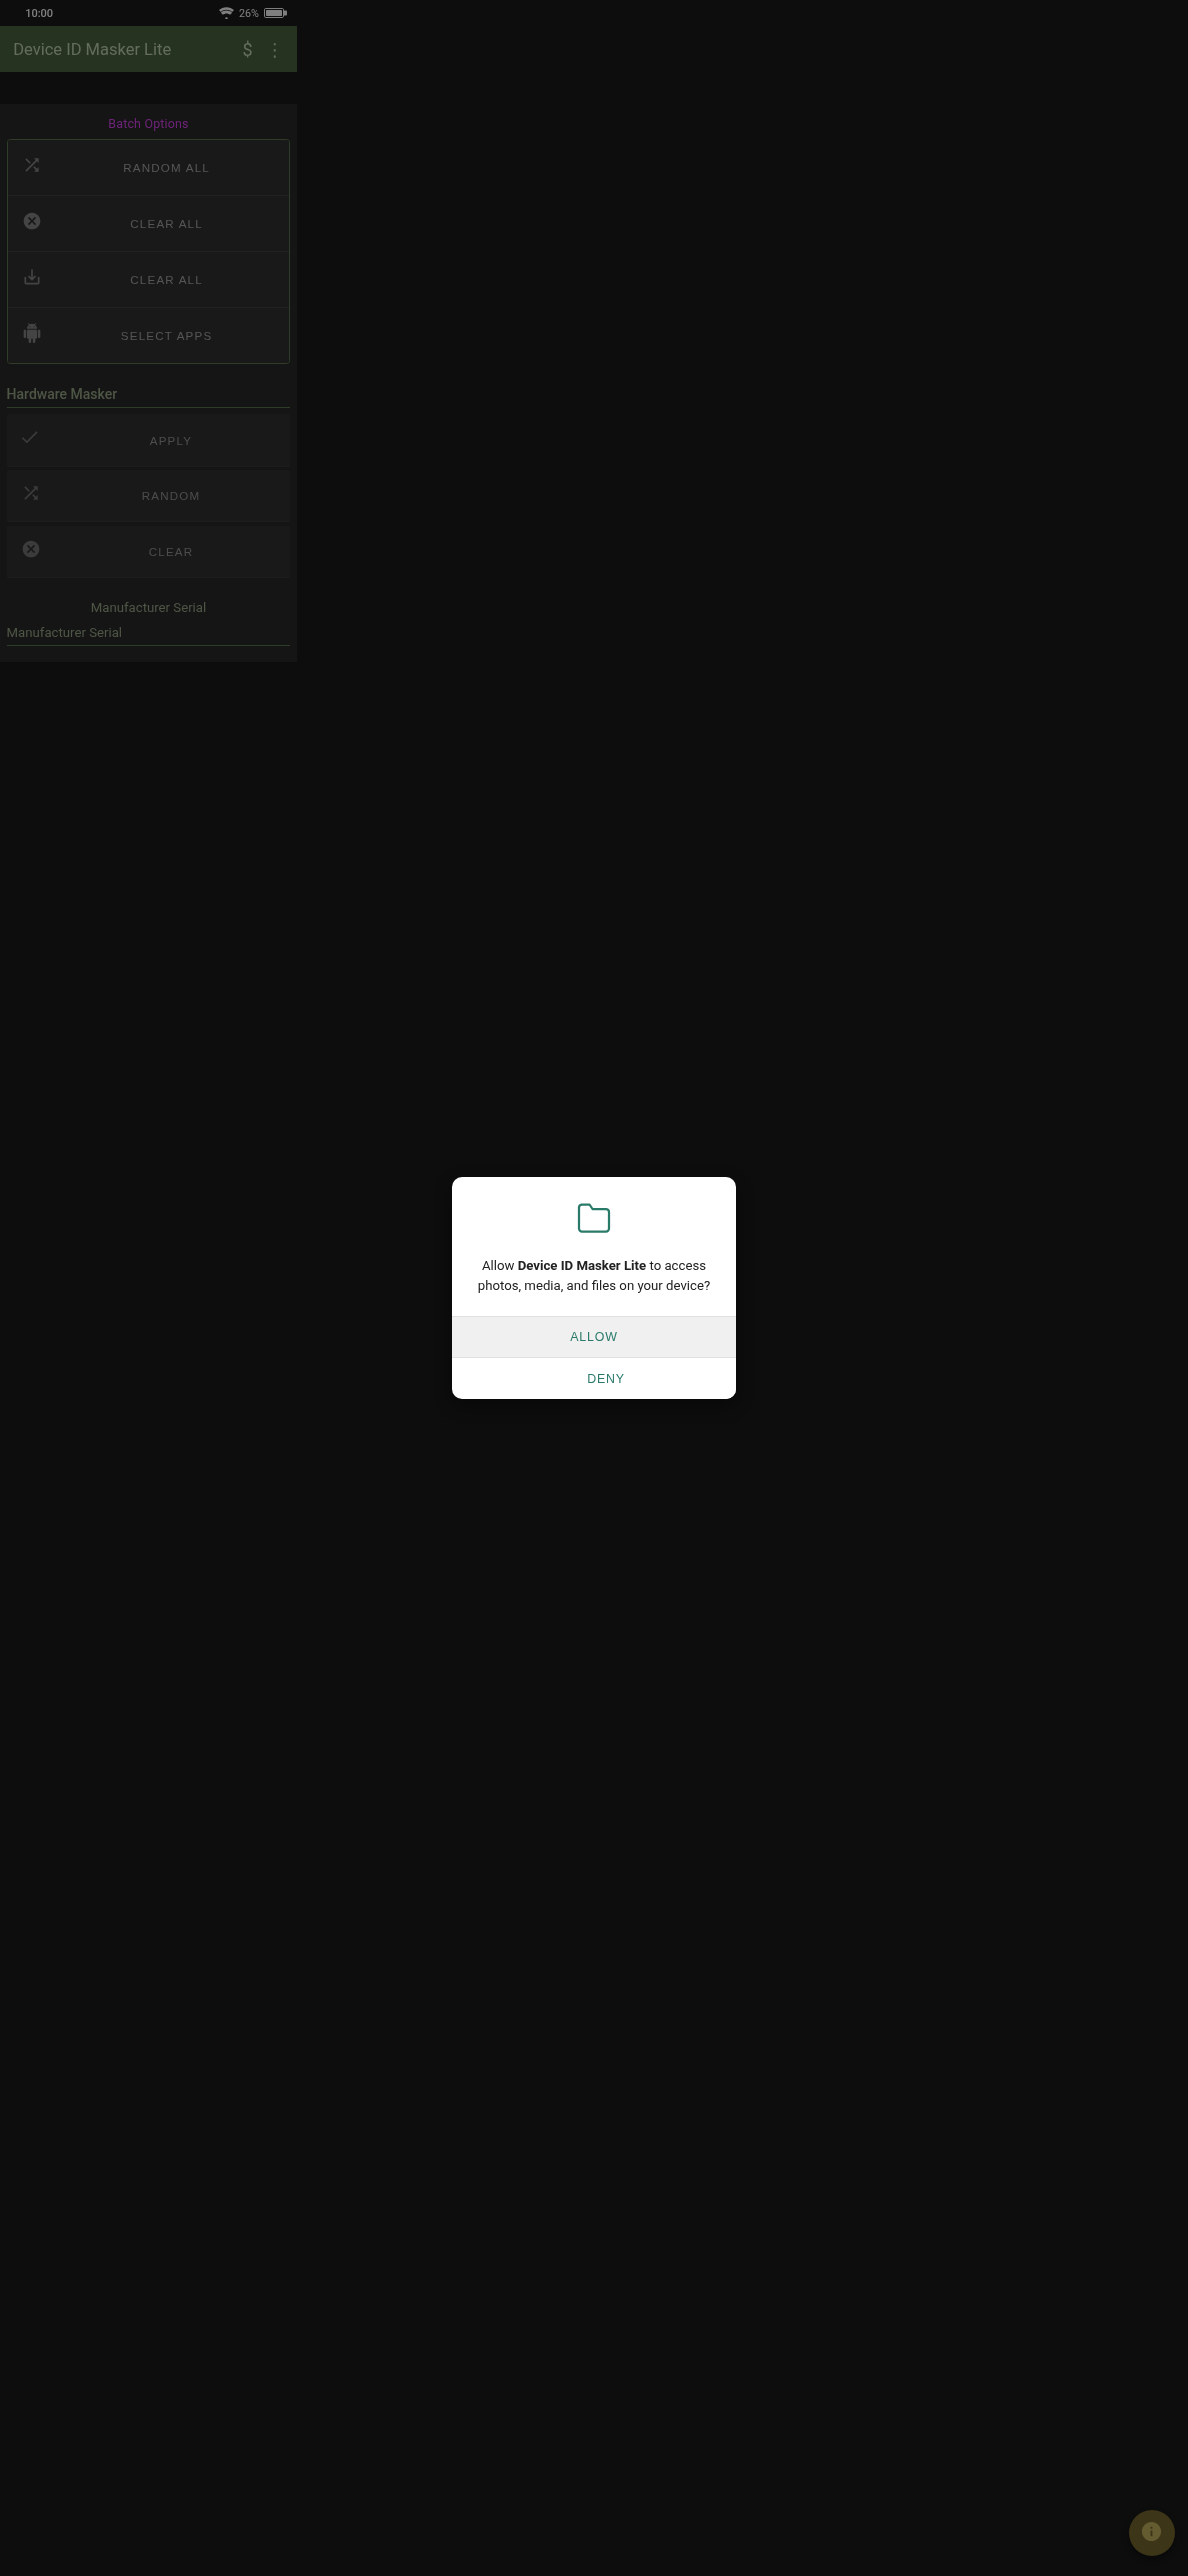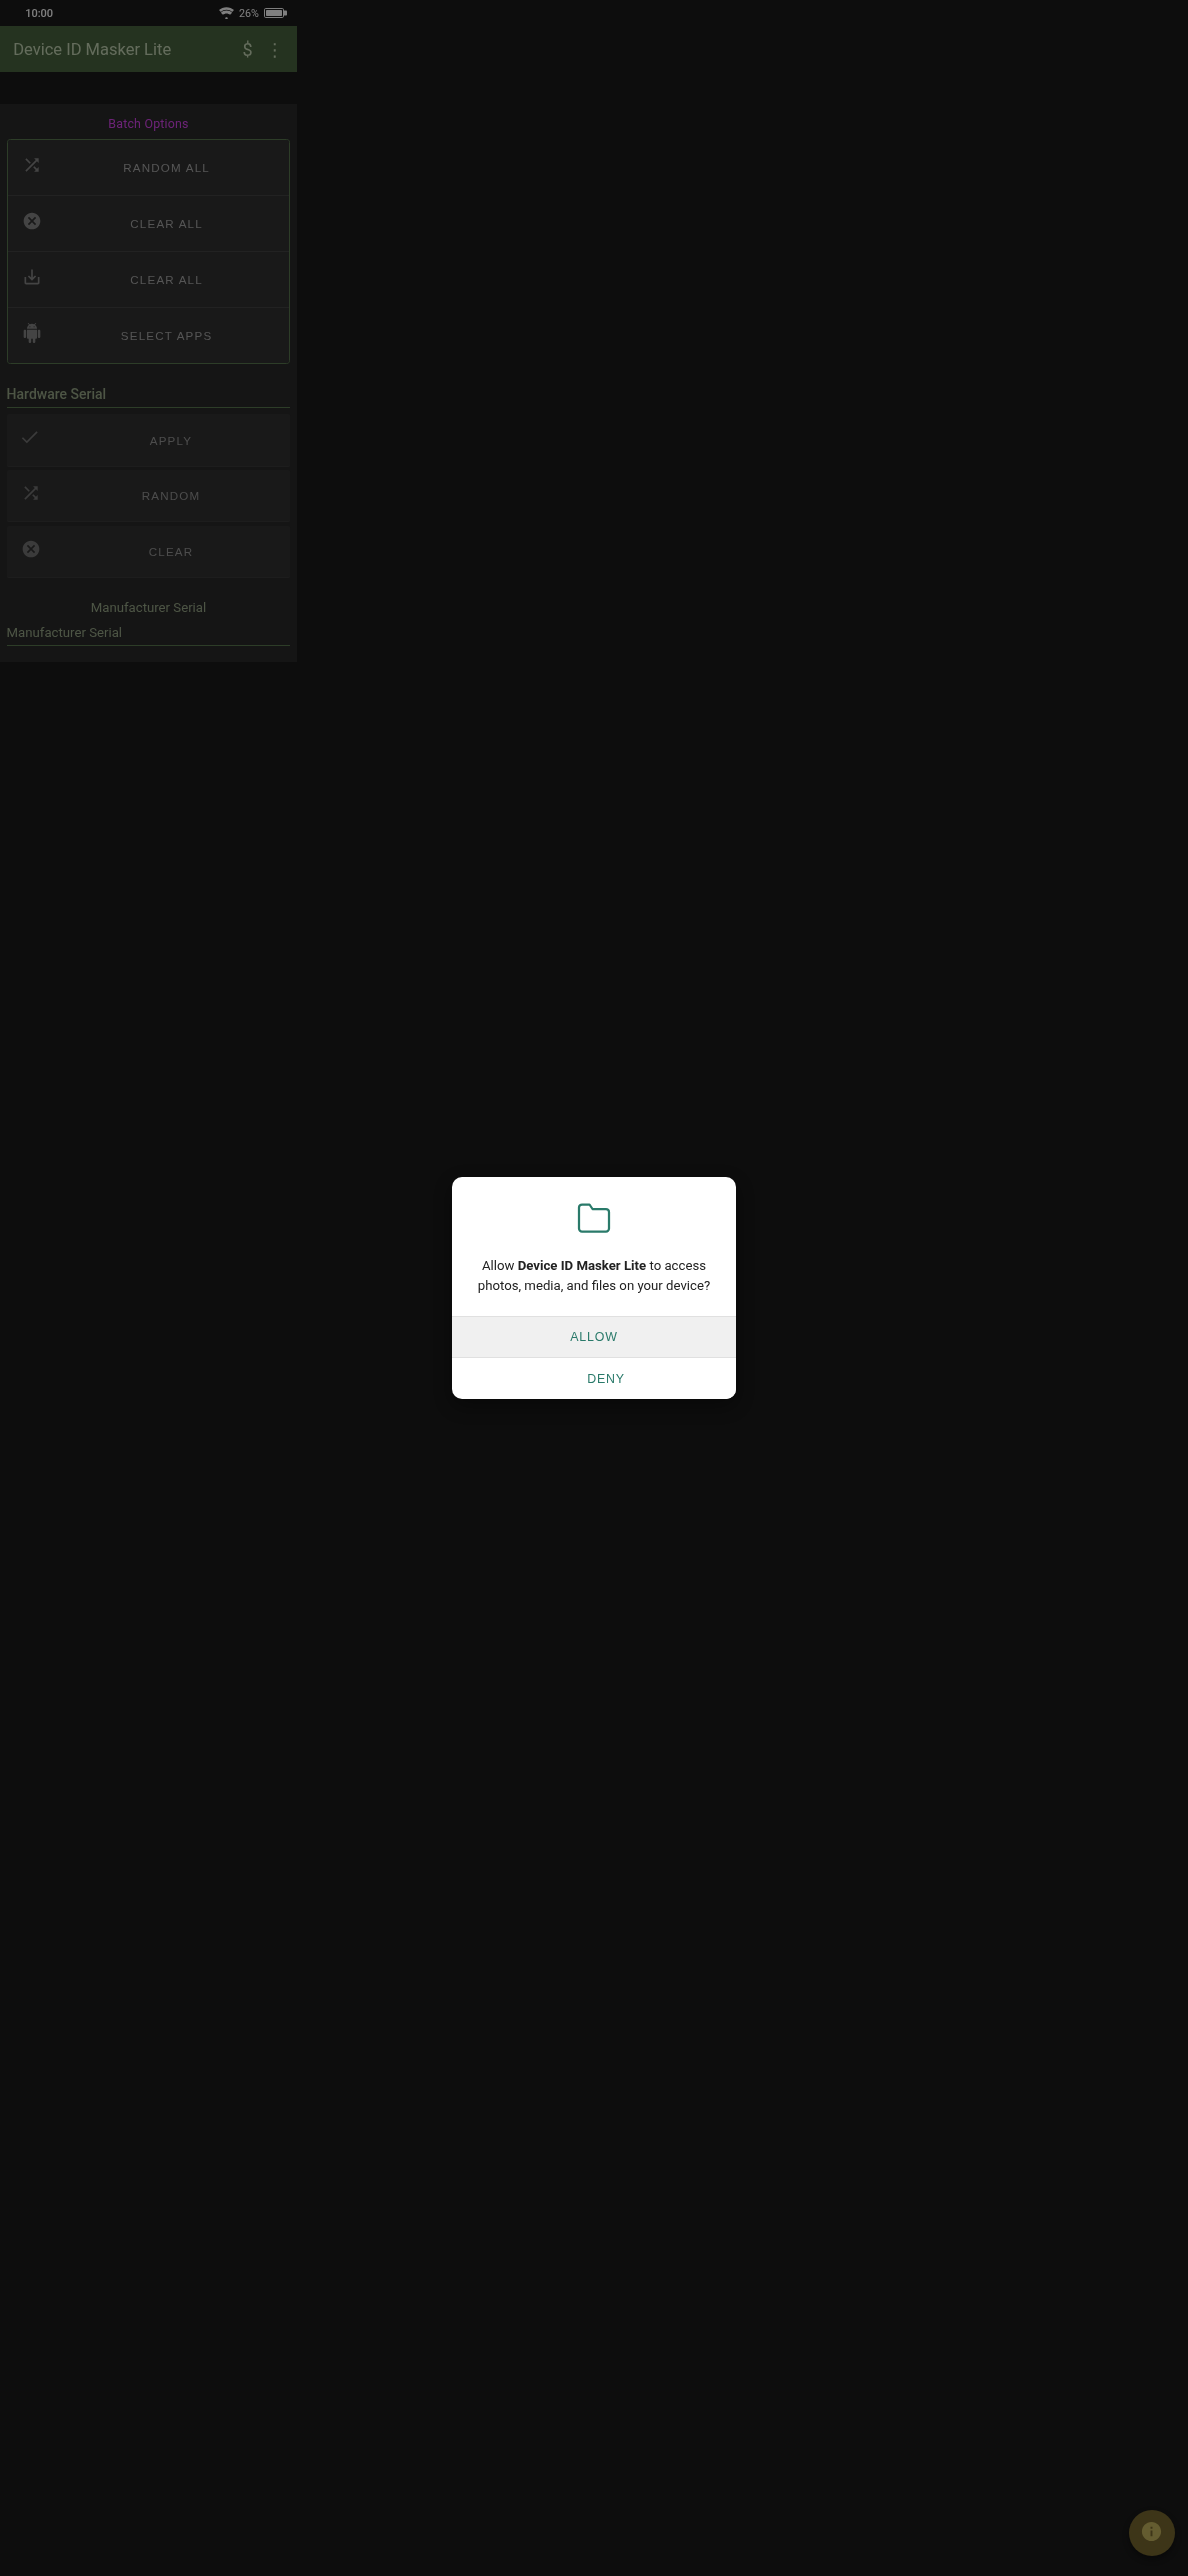--- a/index.html
+++ b/index.html
@@ -359,21 +359,21 @@
             <path d="M6 18c0 .55.45 1 1 1h1v3.5c0 .83.67 1.5 1.5 1.5s1.5-.67 1.5-1.5V19h2v3.5c0 .83.67 1.5 1.5 1.5s1.5-.67 1.5-1.5V19h1c.55 0 1-.45 1-1V8H6v10zM3.5 8C2.67 8 2 8.67 2 9.5v7c0 .83.67 1.5 1.5 1.5S5 17.33 5 16.5v-7C5 8.67 4.33 8 3.5 8zm17 0c-.83 0-1.5.67-1.5 1.5v7c0 .83.67 1.5 1.5 1.5s1.5-.67 1.5-1.5v-7c0-.83-.67-1.5-1.5-1.5zm-4.97-5.84l1.3-1.3c.2-.2.2-.51 0-.71-.2-.2-.51-.2-.71 0l-1.48 1.48C13.85 1.23 12.95 1 12 1c-.96 0-1.86.23-2.66.63L7.85.15c-.2-.2-.51-.2-.71 0-.2.2-.2.51 0 .71l1.31 1.31C7.08 3.34 6 5.05 6 7h12c0-1.95-1.08-3.66-2.47-4.84zM10 5H9V4h1v1zm5 0h-1V4h1v1z"></path>
           </svg>
         </span>
         <span class="batch-btn-label">SELECT APPS</span>
       </button>
 
     </div>
   </div>
 
   <div class="section-divider">
-    <div class="section-title">Hardware Serial</div>
+    <div class="section-title">Hardware Masker</div>
 
     <button class="action-btn">
       <span class="action-btn-icon">
         <svg width="20" height="20" viewBox="0 0 24 24" fill="#777">
           <path d="M20 5.41L18.59 4 7 15.59l-4.59-4.58L1 12.42l6 6z"></path>
         </svg>
       </span>
       <span class="action-btn-label">APPLY</span>
     </button>
 

